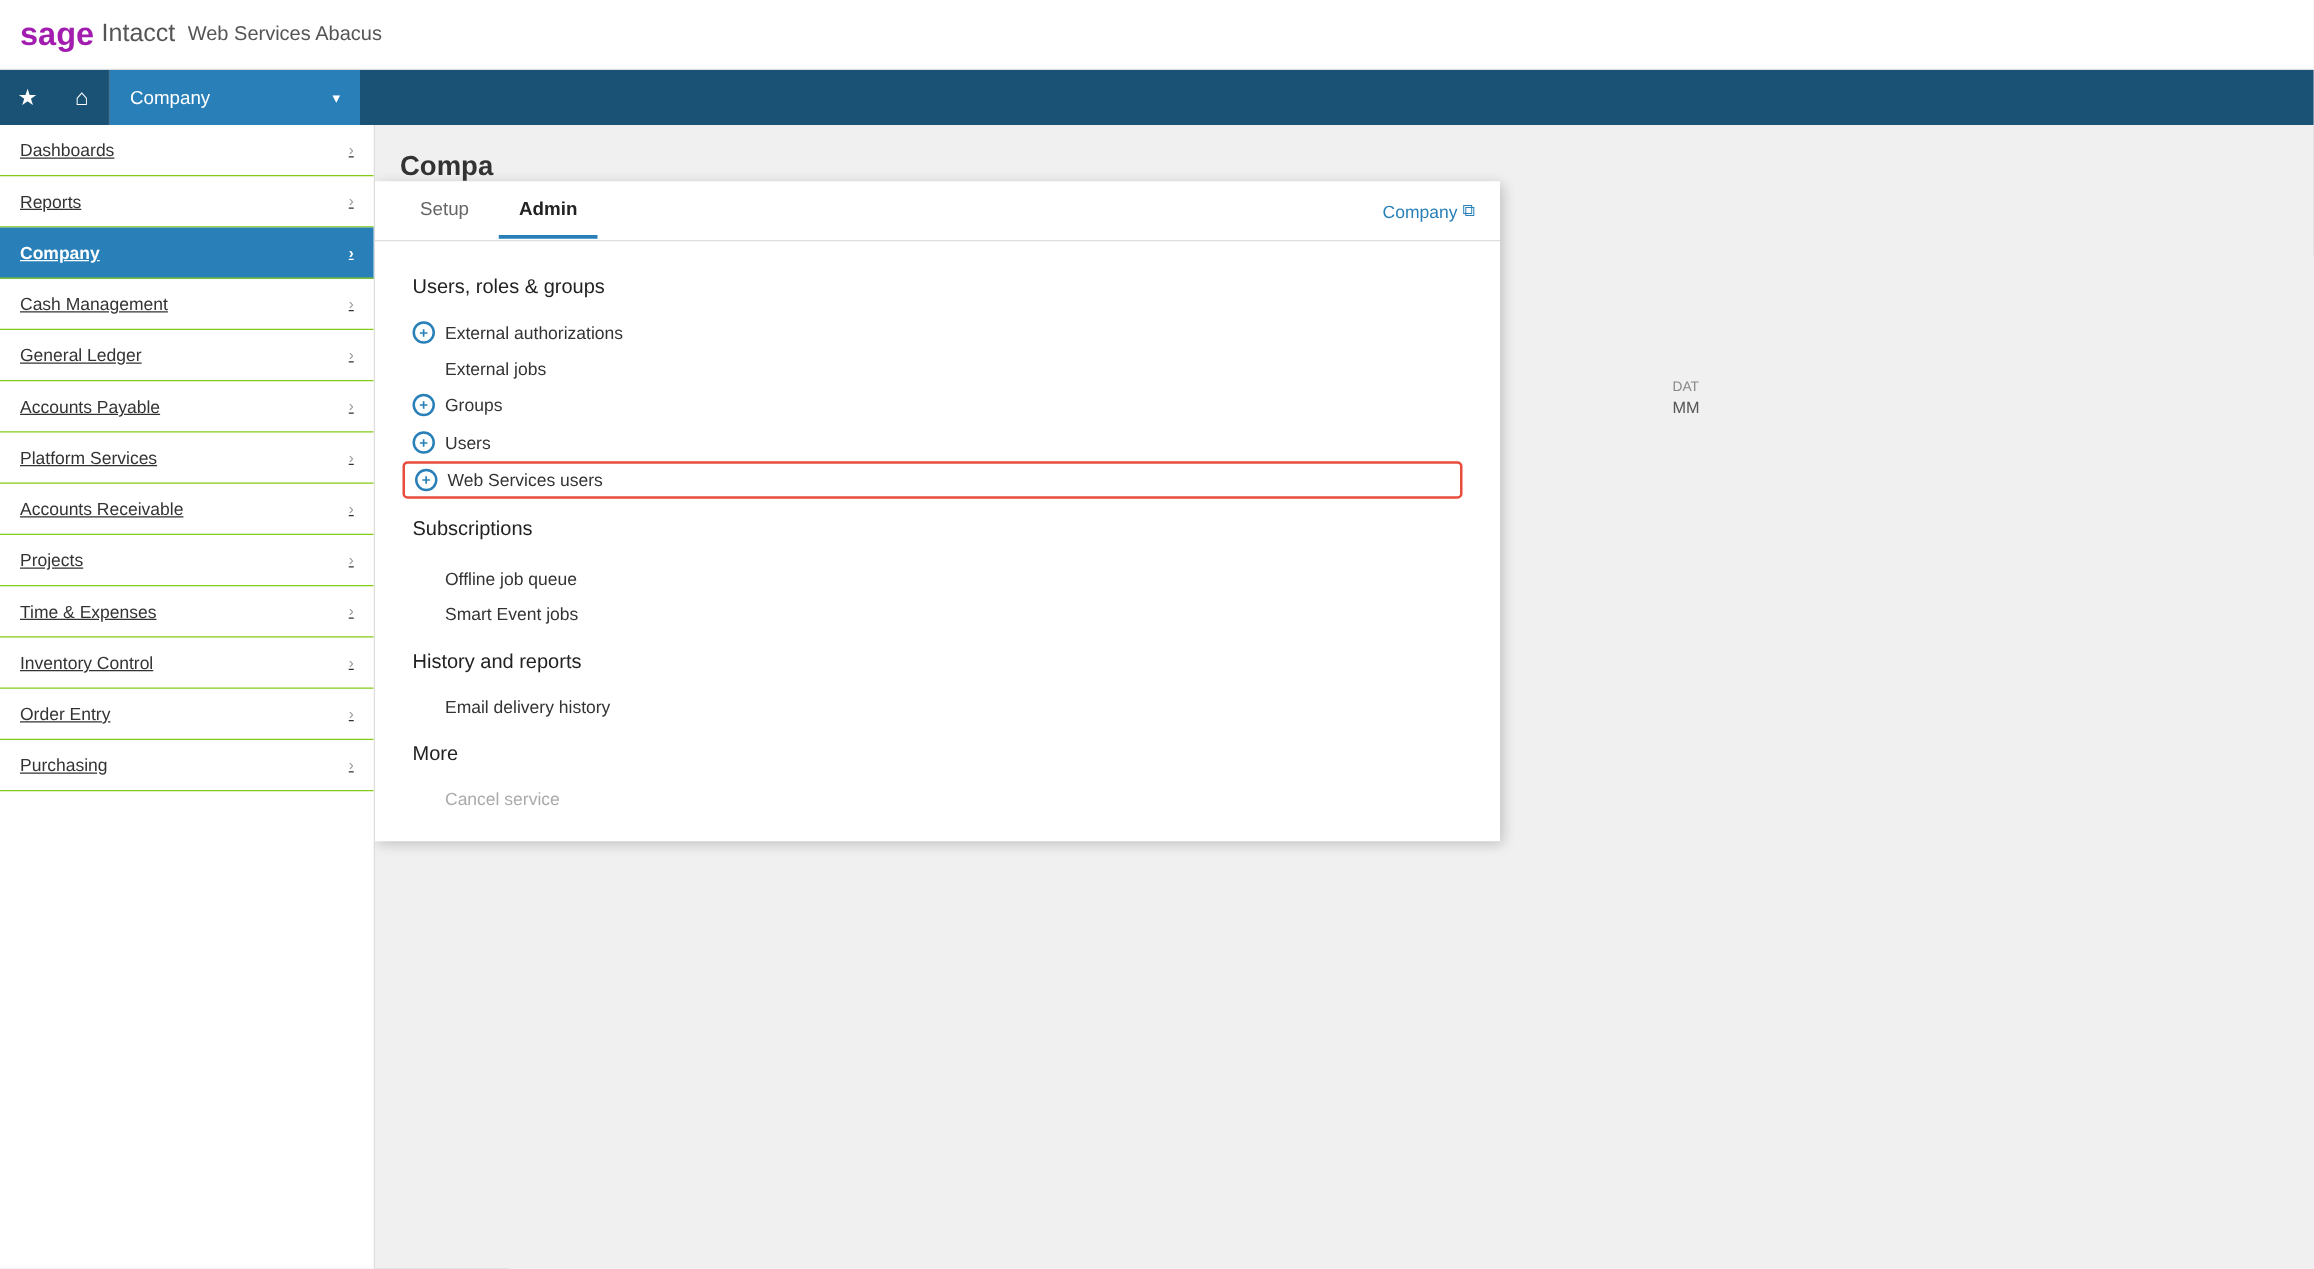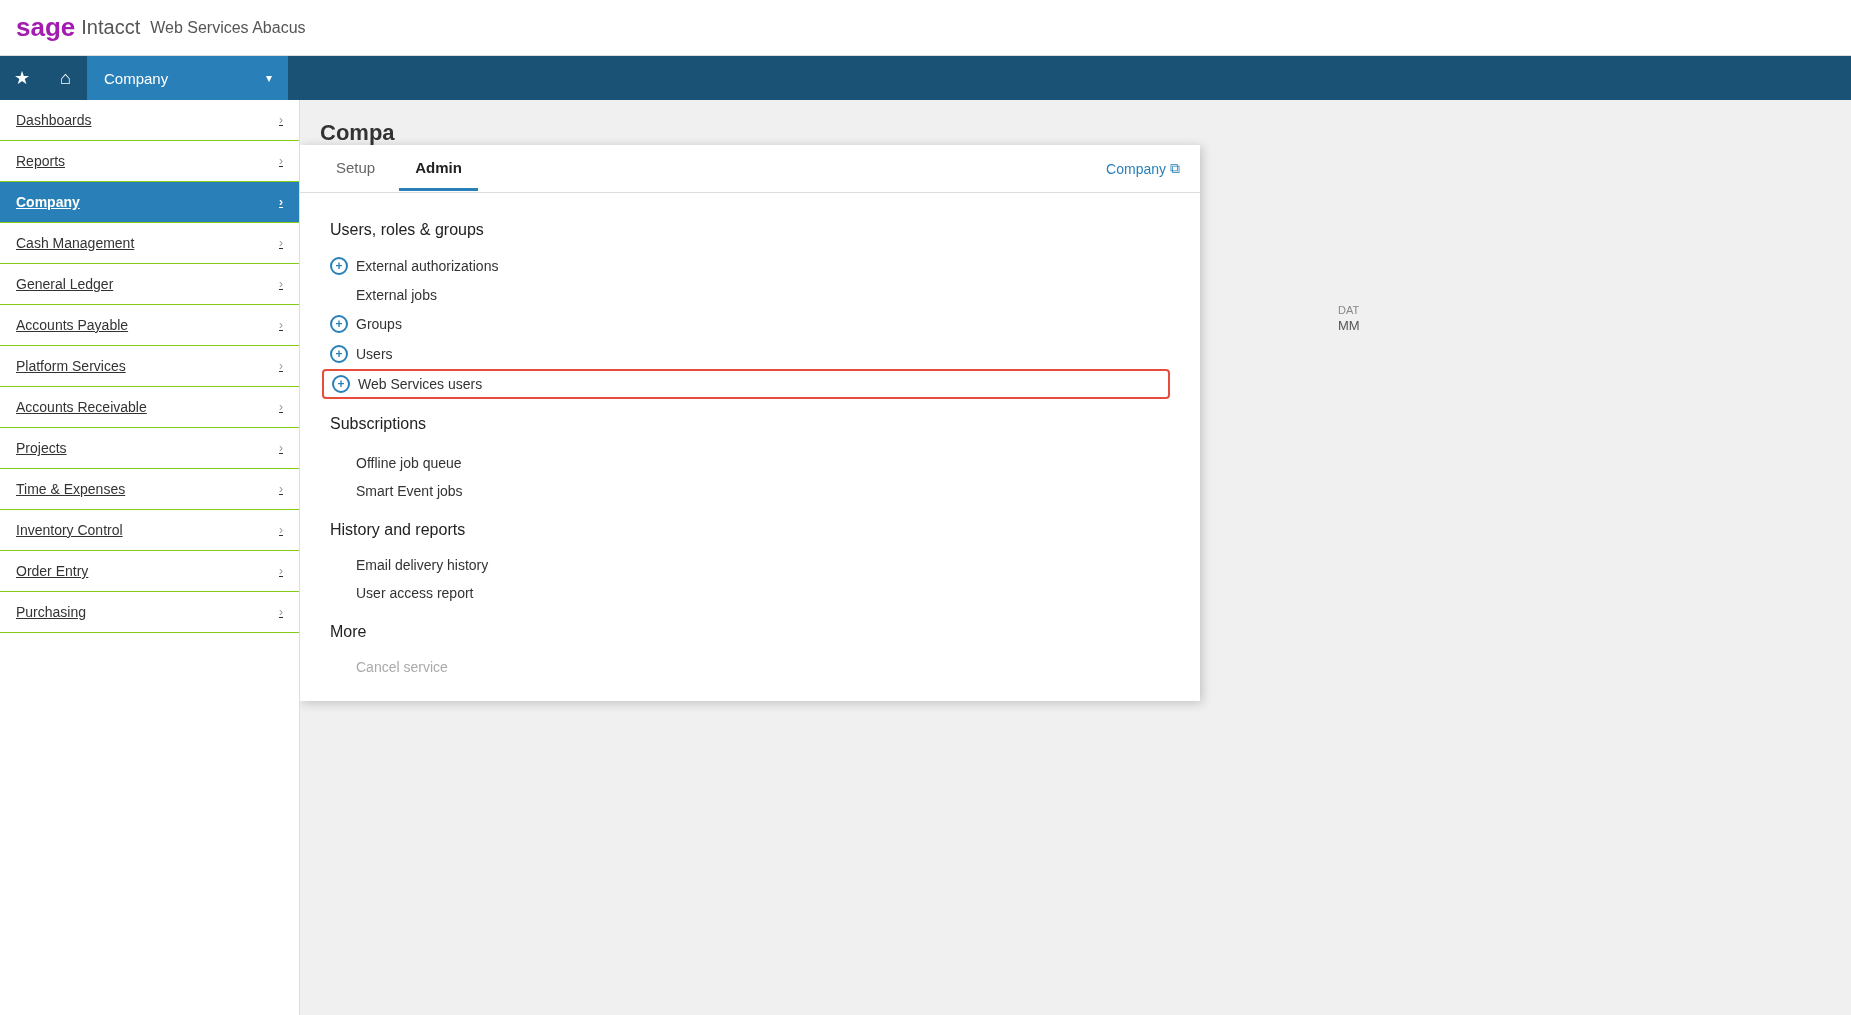--- a/index.html
+++ b/index.html
@@ -456,23 +456,20 @@
         <div class="menu-item-no-icon">
           <span>Smart Event jobs</span>
         </div>
 
         <div class="section-separator"></div>
         <div class="section-title">History and reports</div>
 
         <div class="menu-item-no-icon">
           <span>Email delivery history</span>
         </div>
-        <div class="menu-item-no-icon">
-          <span>User access report</span>
-        </div>
 
         <div class="section-separator"></div>
         <div class="section-title">More</div>
 
         <div class="menu-item-no-icon" style="color:#aaa;">
           <span>Cancel service</span>
         </div>
 
       </div>
     </div>

